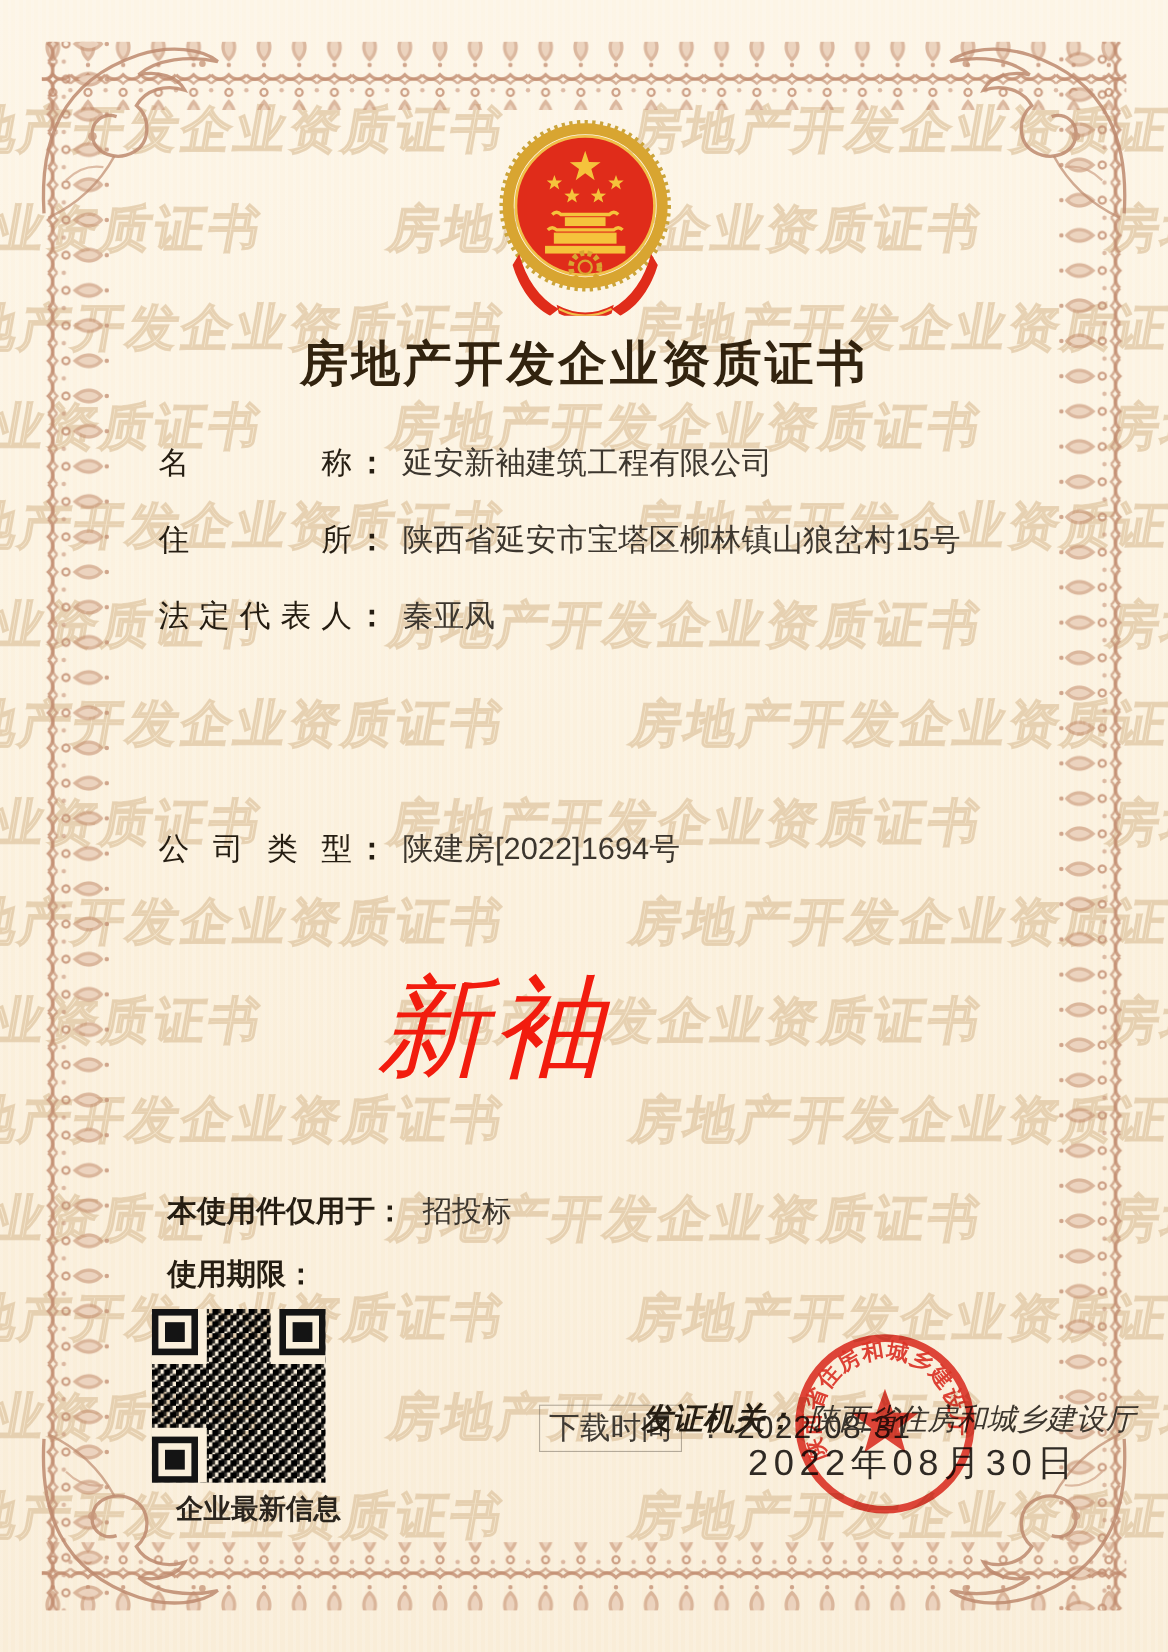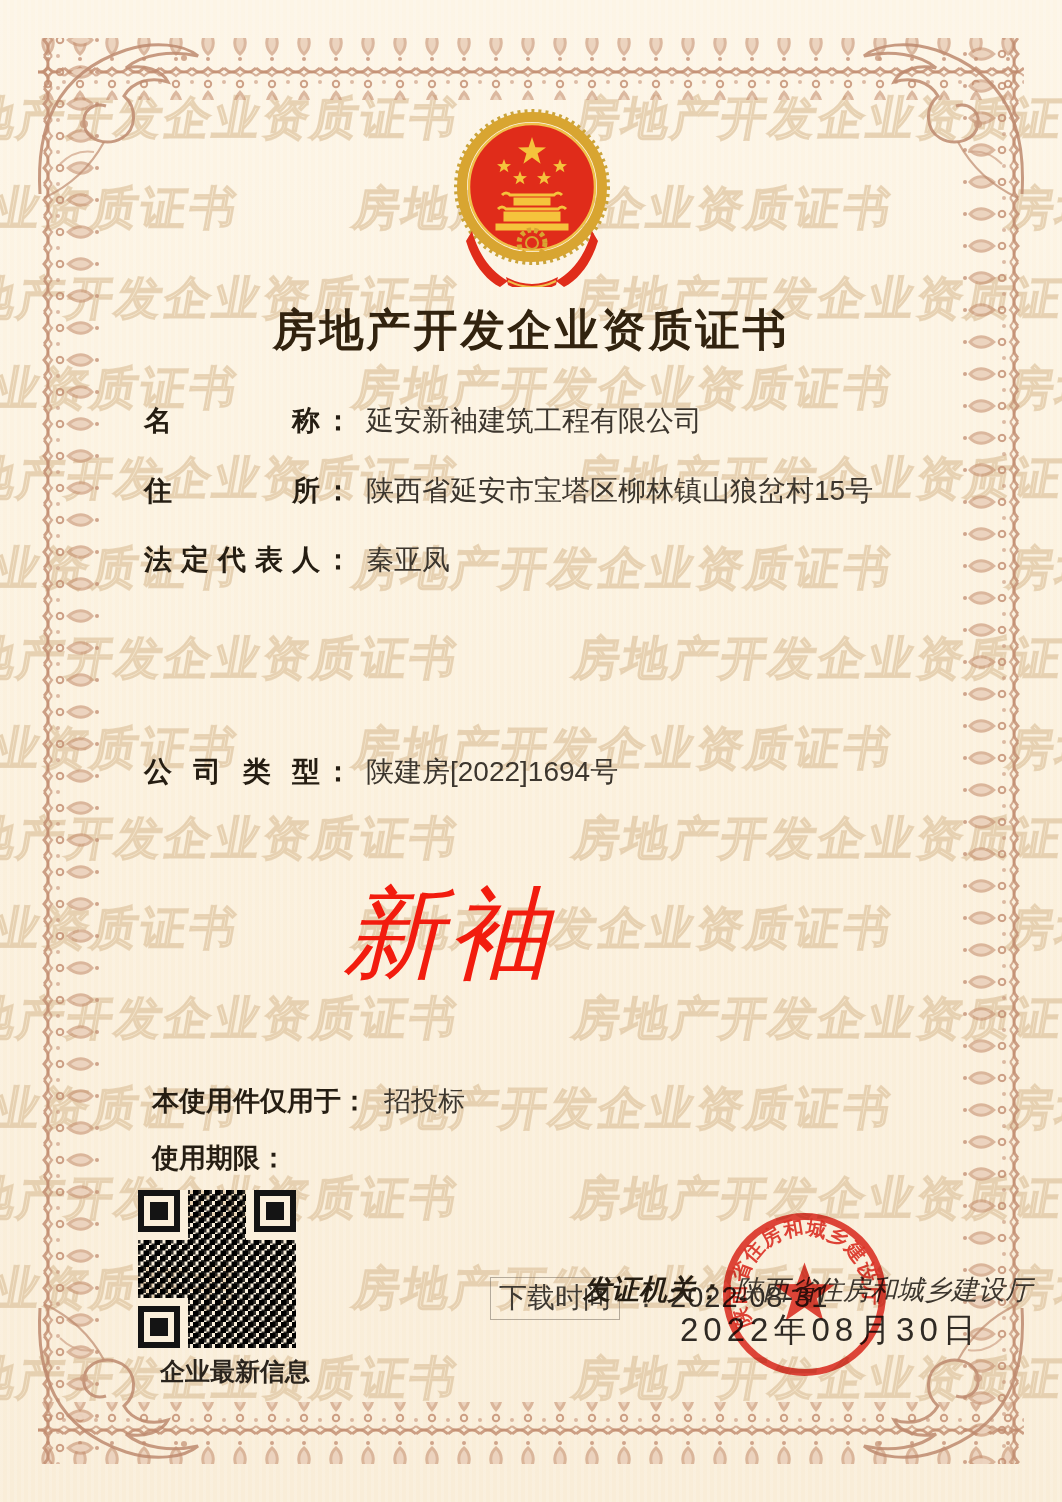--- a/index.html
+++ b/index.html
@@ -22,21 +22,21 @@
   .wm:nth-child(odd){left:-80px;}
   
   .border-svg{position:absolute;left:0;top:0;z-index:2;}
   
   .content{position:absolute;inset:0;z-index:3;}
   .emblem{position:absolute;left:446px;top:103px;}
   .title{position:absolute;left:0;top:301px;width:100%;text-align:center;margin:0;
          font-size:44px;font-weight:700;letter-spacing:3px;color:#32230f;}
   .frow{position:absolute;left:144px;font-size:28px;white-space:nowrap;}
   .flabel{display:inline-block;width:176px;text-align:justify;text-align-last:justify;
-          font-weight:700;color:#251d12;vertical-align:top;}
+          font-weight:400;color:#251d12;vertical-align:top;}
   .fcolon{font-weight:700;color:#251d12;margin-left:4px;}
   .fvalue{margin-left:14px;color:#3c362e;}
   .raised{position:relative;top:-9px;font-size:30px;}
   .overlay-red{position:absolute;left:343px;top:868px;z-index:4;
                font-size:100px;letter-spacing:5px;color:#f21c0e;font-weight:400;font-style:italic;}
   .urow{position:absolute;left:152px;font-size:27px;white-space:nowrap;text-align:right;}
   .ulabel{font-weight:700;color:#251d12;}
   .uvalue{margin-left:16px;color:#3c362e;}
   .period-value{position:absolute;left:292px;top:1124px;font-size:31px;color:#2f2a24;}
   .qr{position:absolute;left:138px;top:1190px;}

